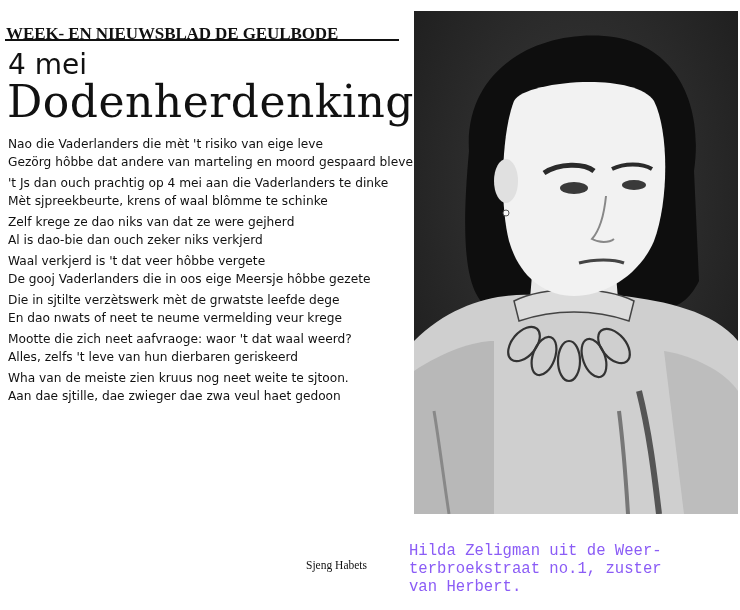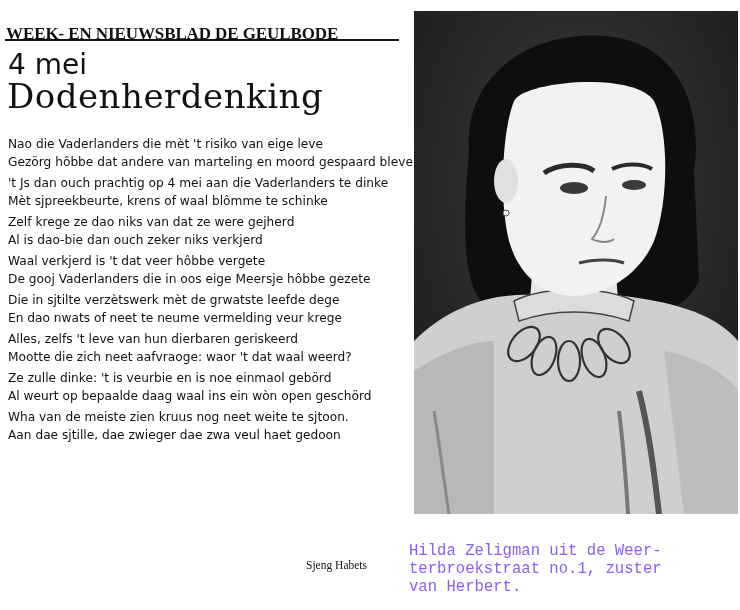--- a/index.html
+++ b/index.html
@@ -14,21 +14,21 @@
   }
   .rule {
     position: absolute; left: 5px; top: 39px; width: 394px; height: 2px; background: #111;
   }
   .date {
     position: absolute; left: 8px; top: 48px;
     font-family: "DejaVu Sans", sans-serif; font-size: 28px; color: #111;
   }
   .title {
     position: absolute; left: 7px; top: 76px;
-    font-family: "DejaVu Serif", serif; font-size: 34px; color: #111; letter-spacing: 0.5px;
+    font-family: "DejaVu Serif", serif; font-size: 44px; color: #111; letter-spacing: 0.5px;
   }
   .poem {
     position: absolute; left: 8px; top: 136px; width: 392px;
     font-family: "DejaVu Sans", sans-serif; font-size: 12.2px; color: #111;
   }
   .stanza { margin: 0 0 4px 0; }
   .line { display: block; line-height: 17.5px; white-space: nowrap; }
   .author {
     position: absolute; left: 306px; top: 559px;
     font-family: Liberation Serif, serif; font-size: 11.5px; color: #111;
@@ -66,26 +66,22 @@
   </div>
   <div class="stanza">
     <span class="line">Waal verkjerd is 't dat veer hôbbe vergete</span>
     <span class="line">De gooj Vaderlanders die in oos eige Meersje hôbbe gezete</span>
   </div>
   <div class="stanza">
     <span class="line">Die in sjtilte verzètswerk mèt de grwatste leefde dege</span>
     <span class="line">En dao nwats of neet te neume vermelding veur krege</span>
   </div>
   <div class="stanza">
+    <span class="line">Mootte die zich neet aafvraoge: waor 't dat waal weerd?</span>
     <span class="line">Alles, zelfs 't leve van hun dierbaren geriskeerd</span>
-    <span class="line">Mootte die zich neet aafvraoge: waor 't dat waal weerd?</span>
-  </div>
-  <div class="stanza">
-    <span class="line">Ze zulle dinke: 't is veurbie en is noe einmaol gebörd</span>
-    <span class="line">Al weurt op bepaalde daag waal ins ein wòn open geschörd</span>
   </div>
   <div class="stanza">
     <span class="line">Wha van de meiste zien kruus nog neet weite te sjtoon.</span>
     <span class="line">Aan dae sjtille, dae zwieger dae zwa veul haet gedoon</span>
   </div>
 </div>
 
 <div class="author">Sjeng Habets</div>
 
 <div class="photo">

